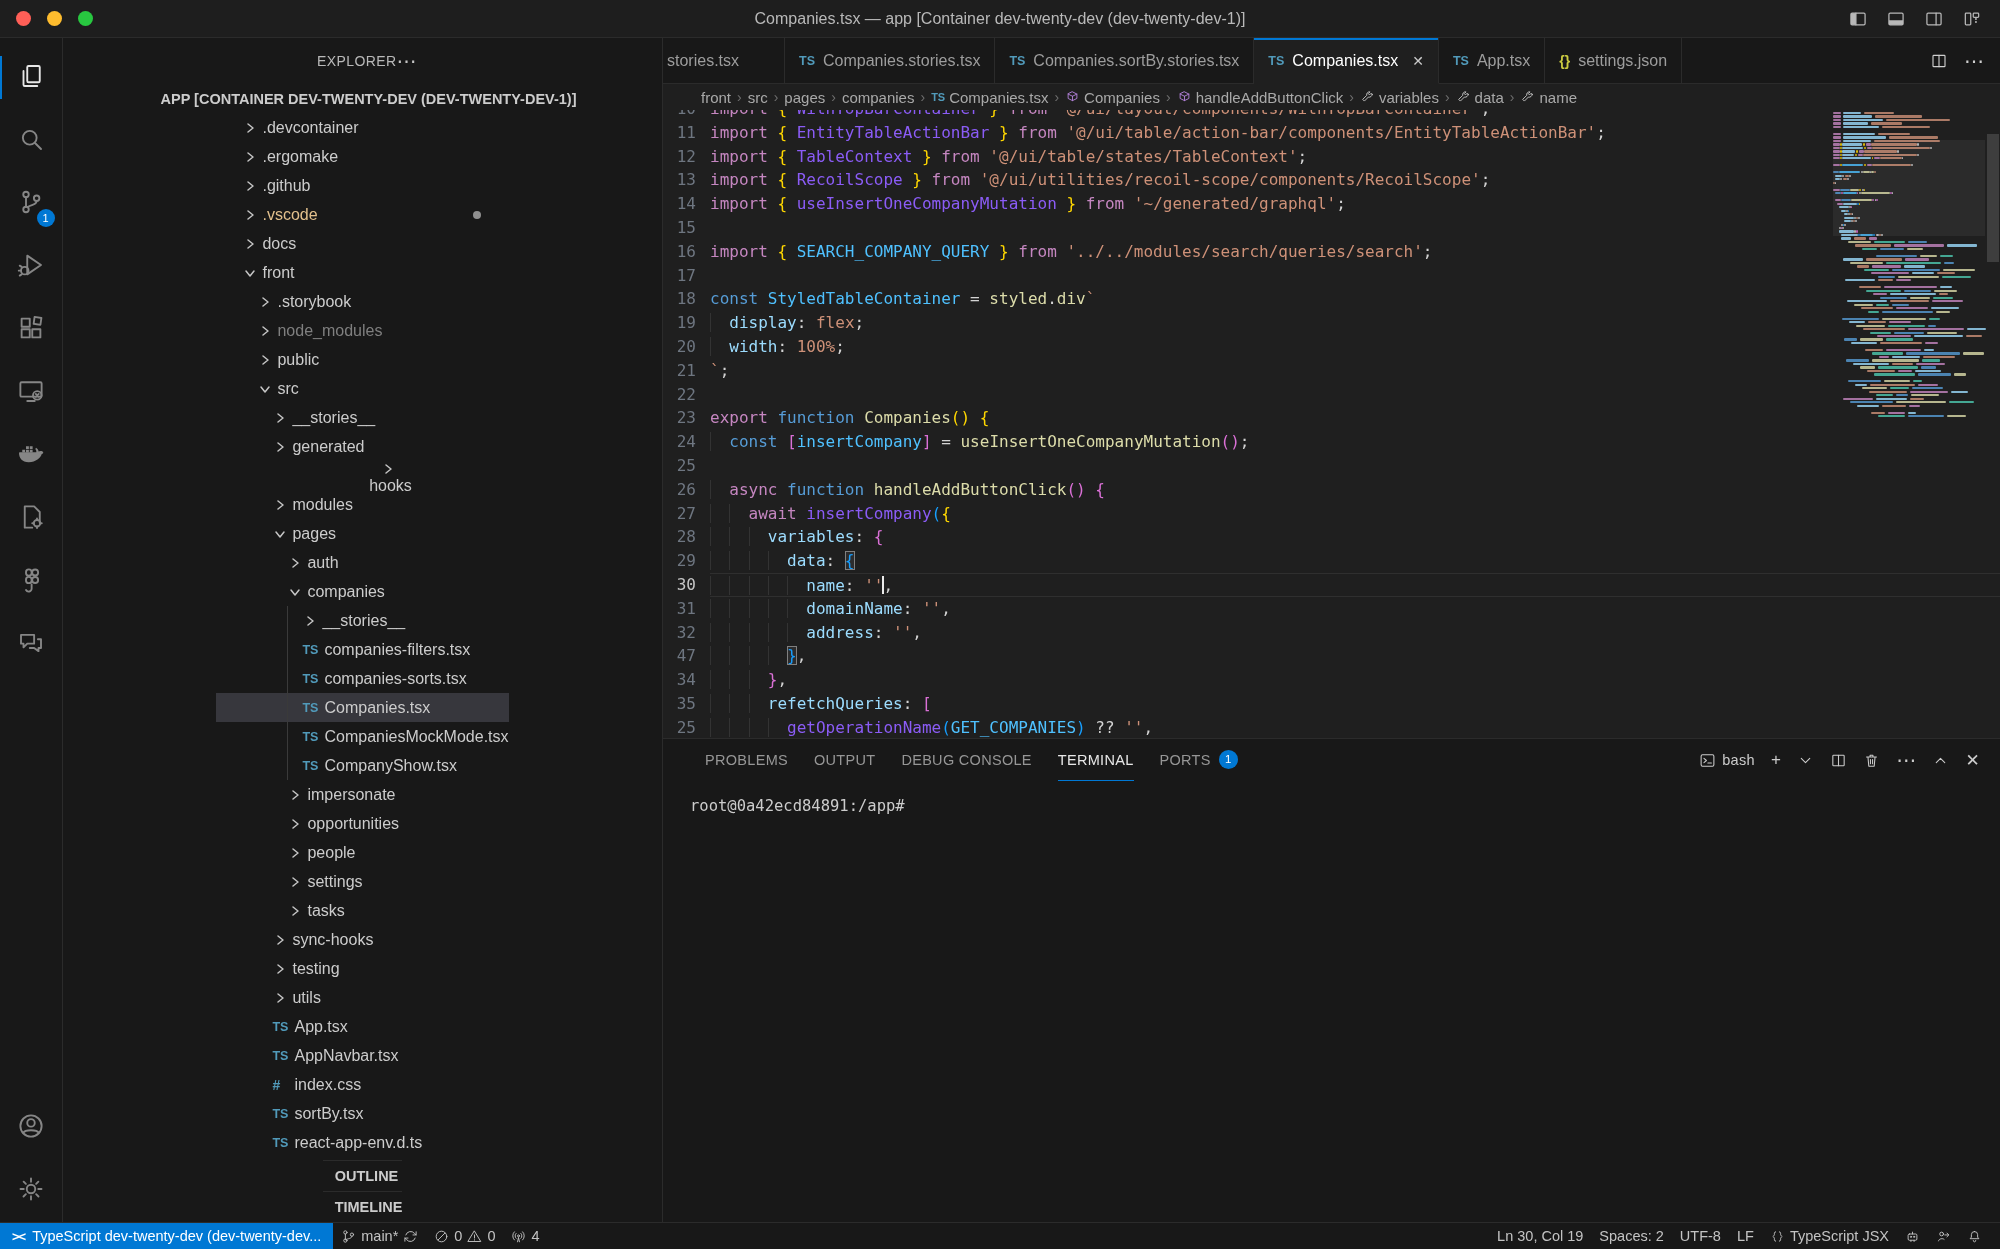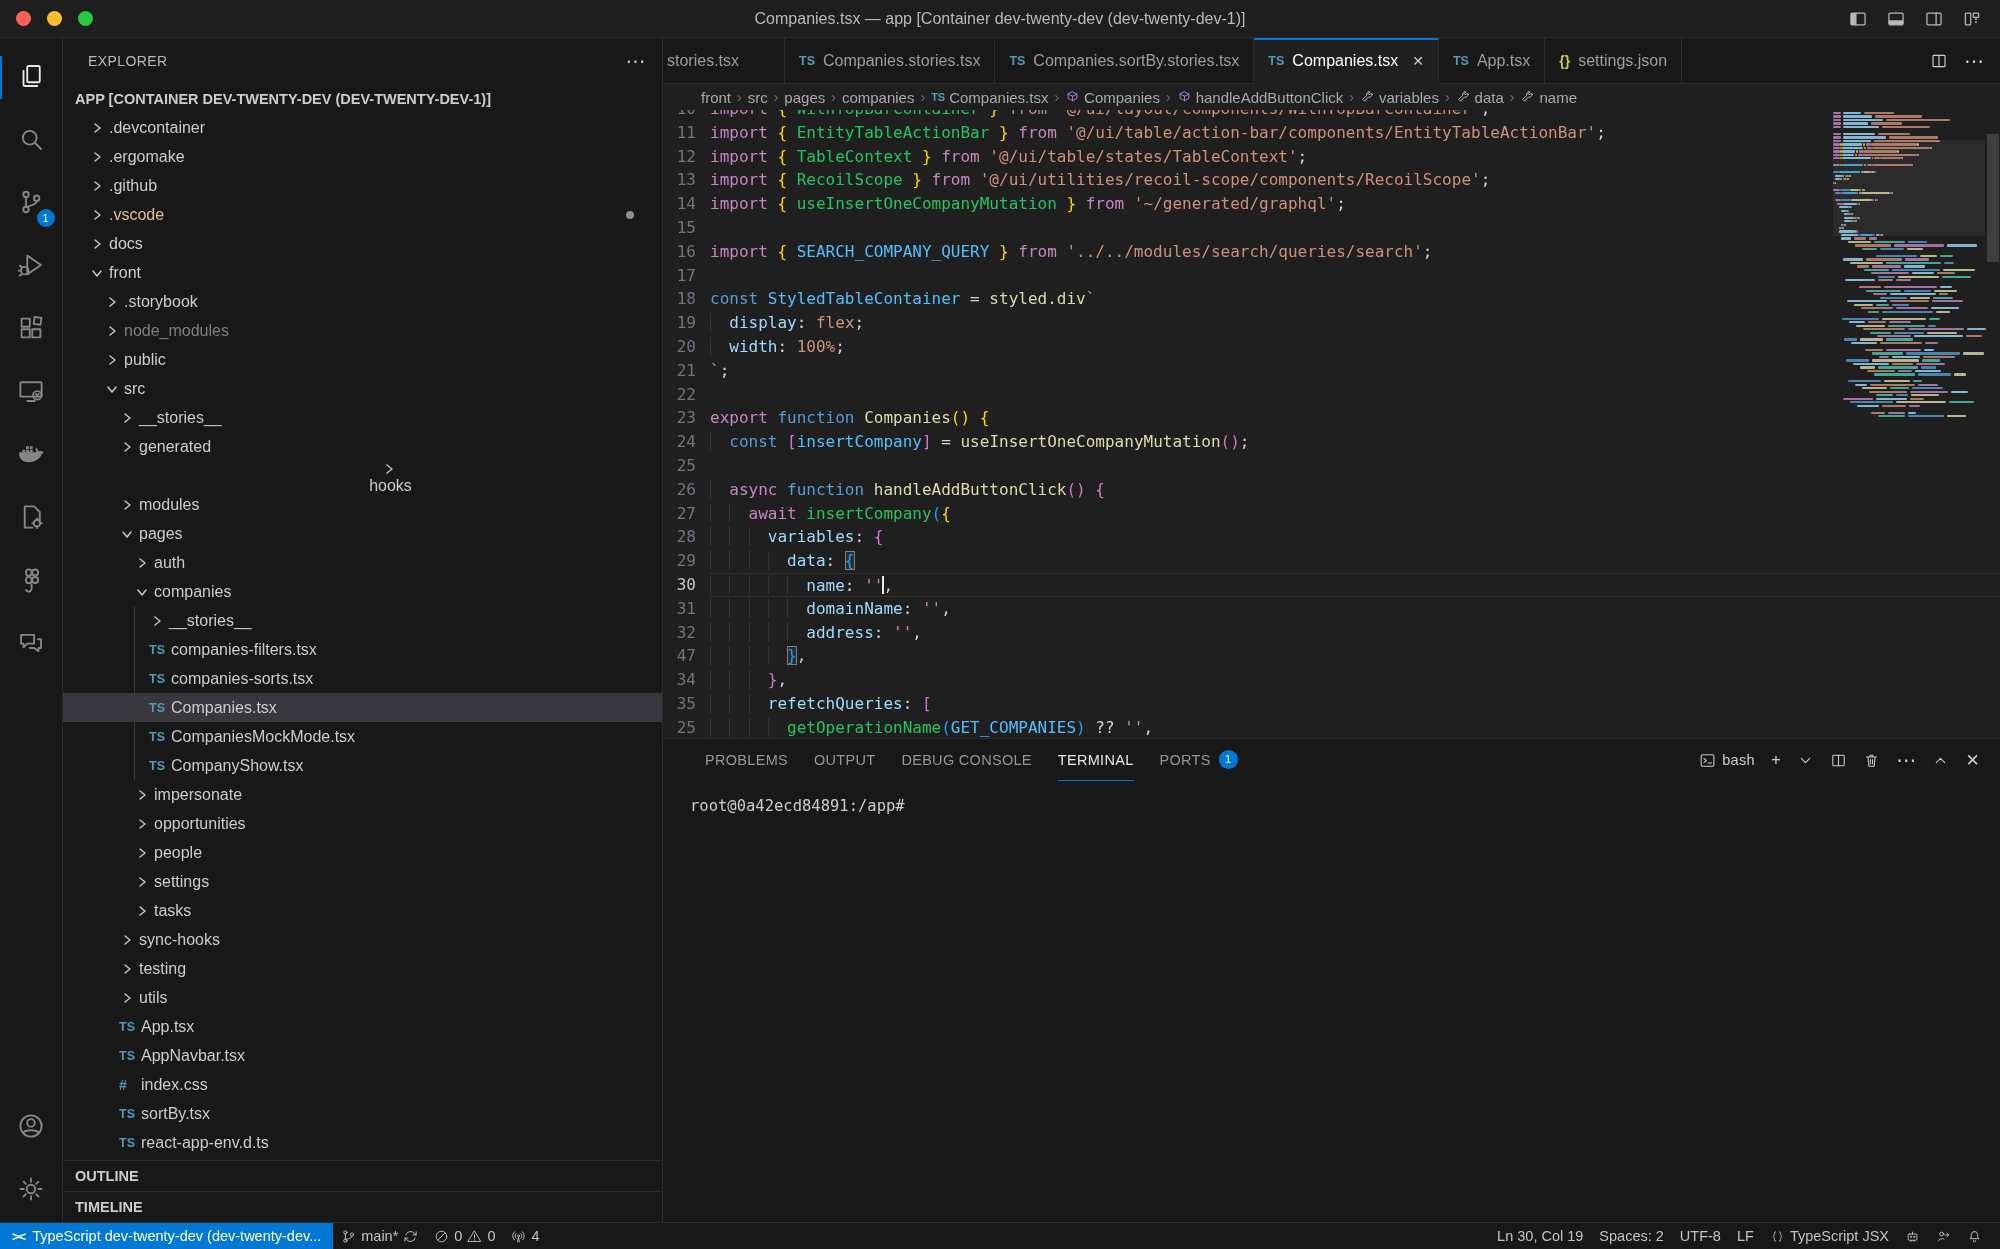--- a/index.html
+++ b/index.html
@@ -28,21 +28,21 @@
              position:relative; color:#868686; }
   .ab-item.active { color:#e7e7e7; }
   .ab-item.active::before { content:""; position:absolute; left:0; top:10px; bottom:10px; width:2px; background:#0078d4; }
   .ab-item svg { width:30px; height:30px; }
   .ab-badge { position:absolute; right:8px; bottom:8px; min-width:18px; height:18px; border-radius:9px;
               background:#0078d4; color:#fff; font-size:11px; line-height:18px; text-align:center; padding:0 4px; }
   .ab-spacer { flex:1; }
 
   
   .sidebar { width:600px; flex:0 0 600px; background:#181818; border-right:1px solid #2b2b2b;
-             display:flex; flex-direction:column; overflow:hidden; }
+             display:flex; flex-direction:column; overflow:hidden;align-items:center; }
   .sb-header { height:46px; flex:0 0 46px; display:flex; align-items:center; padding:0 16px 0 25px;
                font-size:14px; letter-spacing:.4px; color:#b9b9b9; }
   .sb-header .more { margin-left:auto; color:#c5c5c5; font-size:20px; }
   .sb-section { height:29px; flex:0 0 29px; display:flex; align-items:center; gap:4px; padding-left:8px;
                 font-weight:bold; font-size:14.5px; color:#cccccc; }
   .tree { flex:0 0 auto; }
   .row { height:29px; display:flex; align-items:center; position:relative; font-size:16px; color:#cccccc; cursor:default; }
   .row.selected { background:#37373d; }
   .row .chev { width:16px; height:16px; flex:0 0 16px; display:inline-flex; color:#c5c5c5; margin-right:4px; }
   .row .chev svg { width:16px; height:16px; transition:none; }
@@ -81,21 +81,21 @@
 
   
   .codewrap { flex:1; min-height:0; position:relative; overflow:hidden; background:#1f1f1f; }
   .codelines { font-family:"DejaVu Sans Mono", monospace; font-size:16px; line-height:23.8px; margin-top:-13px; }
   .cline { display:flex; height:23.8px; }
   .cline .ln { width:47px; flex:0 0 47px; text-align:right; padding-right:14px; color:#6e7681; user-select:none; }
   .cline.cur .ln { color:#c6c6c6; }
   .cline.cur .lc-wrap { border-top:1px solid #2f2f2f; border-bottom:1px solid #2f2f2f; }
   .cline .lc-wrap { flex:1; }
   .cline pre { font:inherit; white-space:pre; }
-  .tk-kw1{color:#c586c0}.tk-kw2{color:#569cd6}.tk-id{color:#22c55e}.tk-cv{color:#4fc1ff}
+  .tk-kw1{color:#c586c0}.tk-kw2{color:#569cd6}.tk-id{color:#8b5cf6}.tk-cv{color:#4fc1ff}
   .tk-fn{color:#dcdcaa}.tk-str{color:#ce9178}.tk-pn{color:#d4d4d4}
   .tk-b1{color:#ffd700}.tk-b2{color:#da70d6}.tk-b3{color:#179fff}.tk-prop{color:#9cdcfe}
   .mtc { outline:1px solid #808080; outline-offset:-1px; background:rgba(90,90,95,.22); }
   .ind { background-image:linear-gradient(to right,#333333 1px,transparent 1px); }
   .caret { display:inline-block; width:2px; height:18px; background:#eaeaea; vertical-align:-3px; margin:0 -1px; }
 
   .minimap { position:absolute; top:2px; right:15px; width:152px; bottom:0; }
   .mm-slider { position:absolute; top:28px; left:0; right:0; height:96px; background:rgba(255,255,255,.055); }
   .mm-row { height:2.2px; margin-bottom:1.3px; white-space:nowrap; font-size:0; }
   .mm-row b { display:inline-block; height:2.2px; border-radius:1px; }

